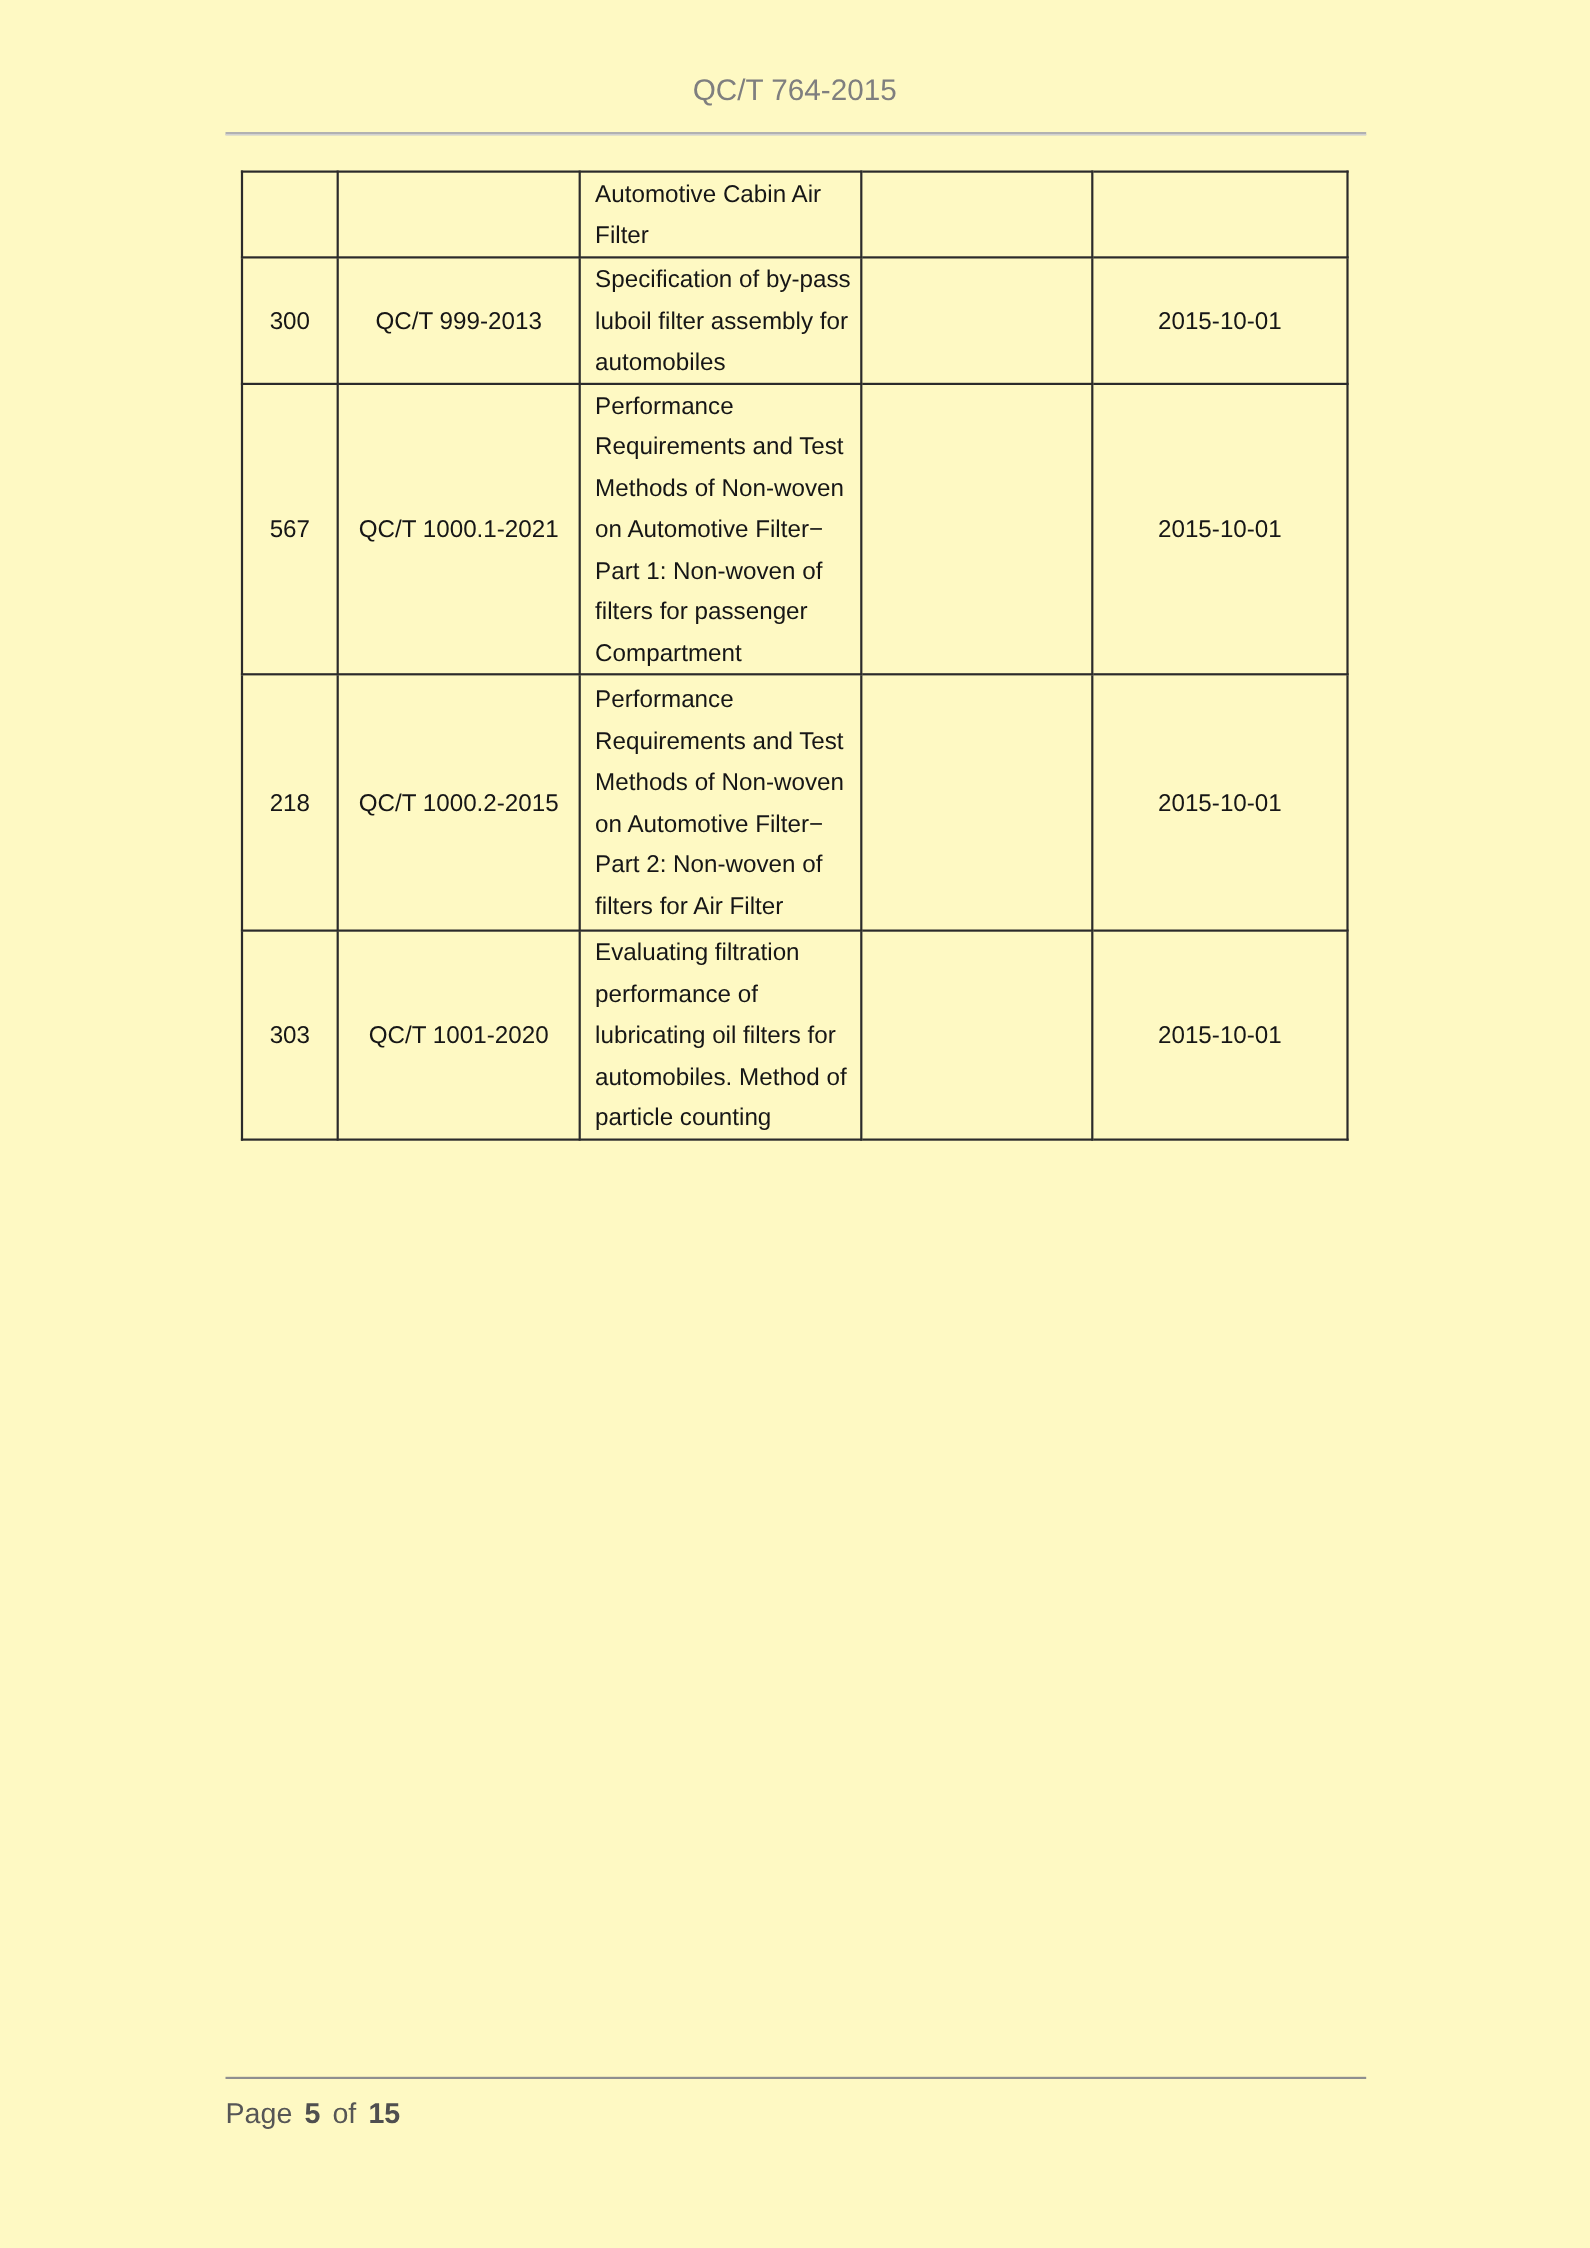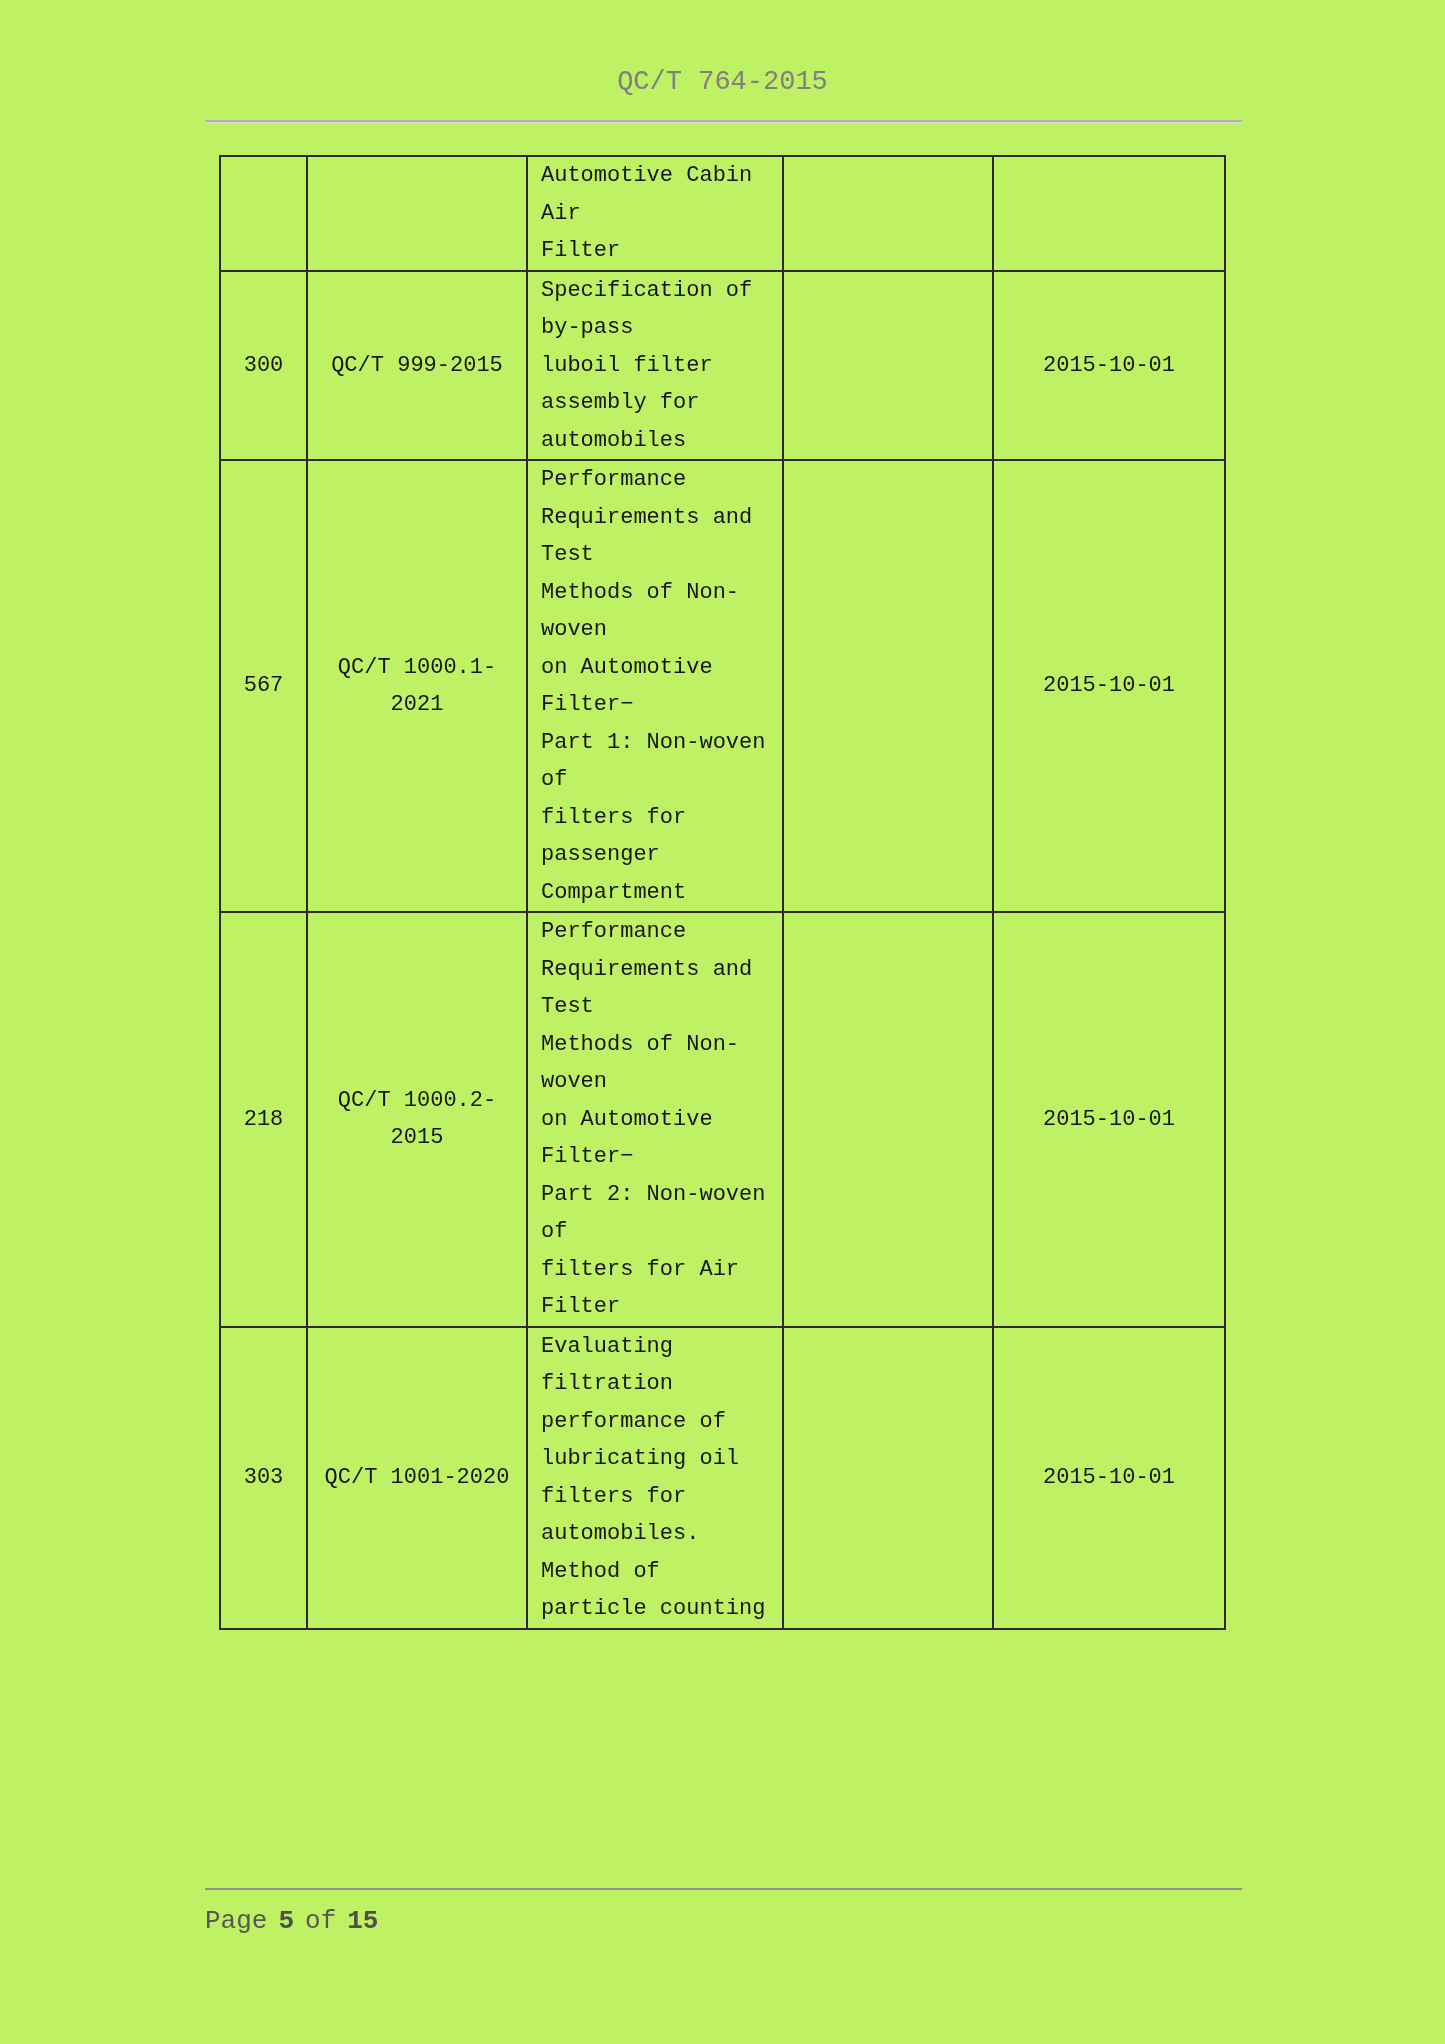--- a/index.html
+++ b/index.html
@@ -4,22 +4,22 @@
 <style>
   html, body {
     margin: 0;
     padding: 0;
     background: #ffffff;
   }
   .page {
     position: relative;
     width: 1445px;
     height: 2044px;
-    background: #bef264;
-    font-family: Liberation Mono, monospace;
+    background: #fef9c3;
+    font-family: Liberation Sans, sans-serif;
     overflow: hidden;
   }
   .doc-title {
     position: absolute;
     top: 66px;
     left: 0;
     width: 100%;
     text-align: center;
     font-size: 27px;
     line-height: 32px;
@@ -121,21 +121,21 @@
       <tr class="r0">
         <td class="c-no"></td>
         <td class="c-std"></td>
         <td class="c-desc">Automotive Cabin Air
 Filter</td>
         <td class="c-extra"></td>
         <td class="c-date"></td>
       </tr>
       <tr class="r1">
         <td class="c-no">300</td>
-        <td class="c-std">QC/T 999-2015</td>
+        <td class="c-std">QC/T 999-2013</td>
         <td class="c-desc">Specification of by-pass
 luboil filter assembly for
 automobiles</td>
         <td class="c-extra"></td>
         <td class="c-date">2015-10-01</td>
       </tr>
       <tr class="r2">
         <td class="c-no">567</td>
         <td class="c-std">QC/T 1000.1-2021</td>
         <td class="c-desc">Performance

